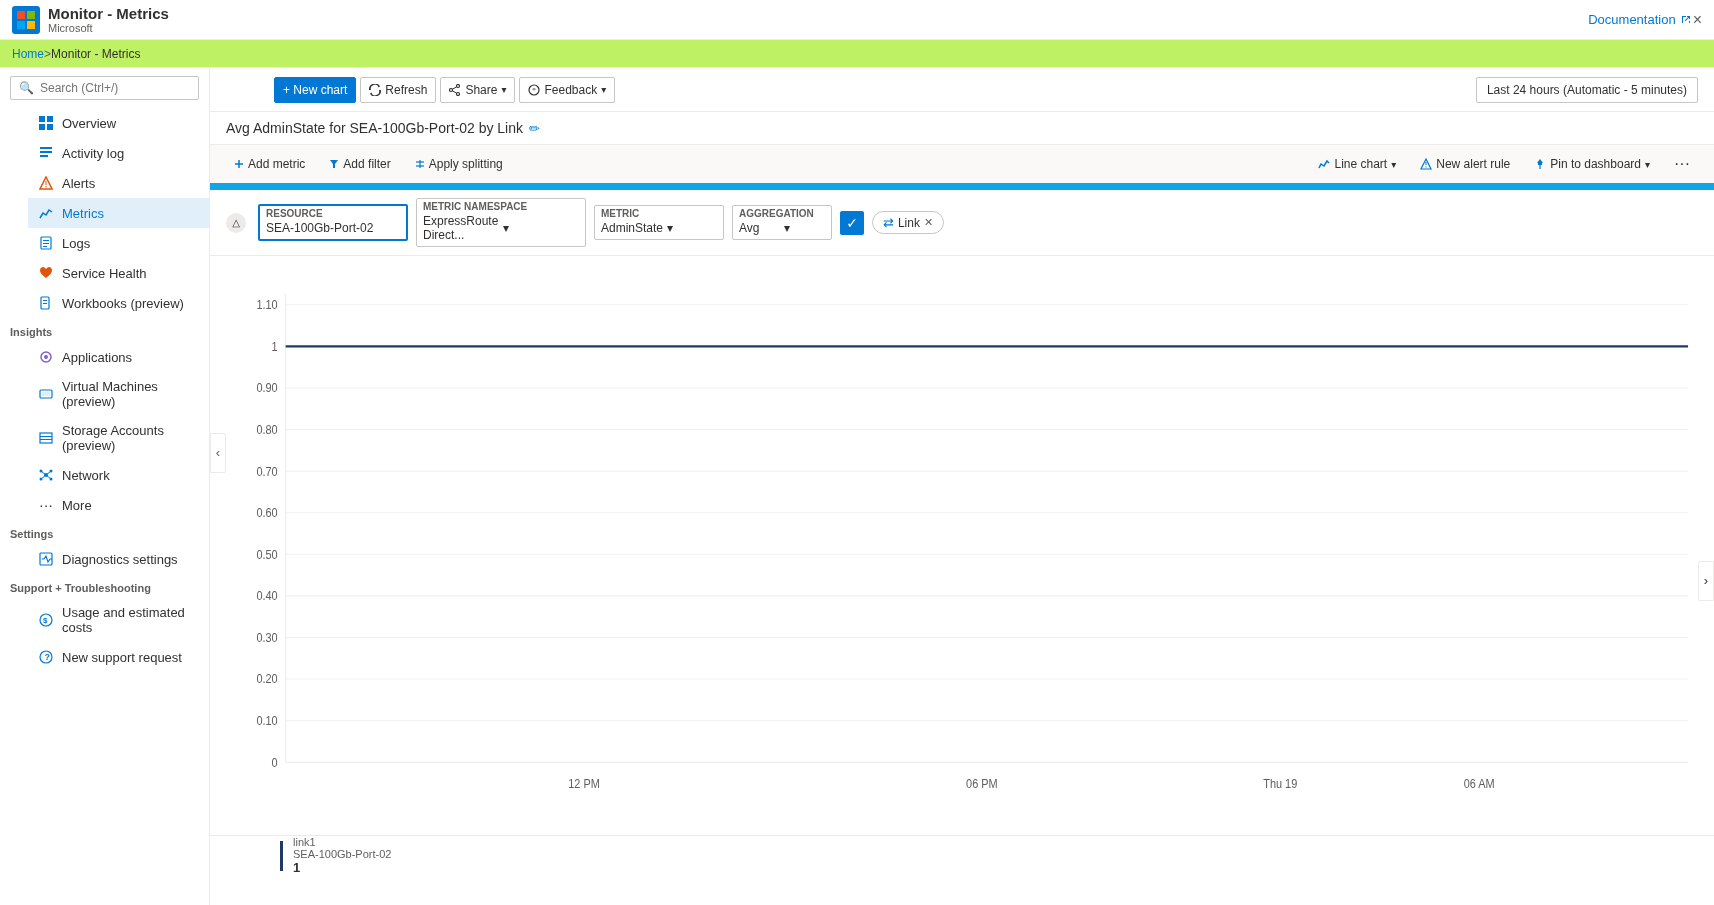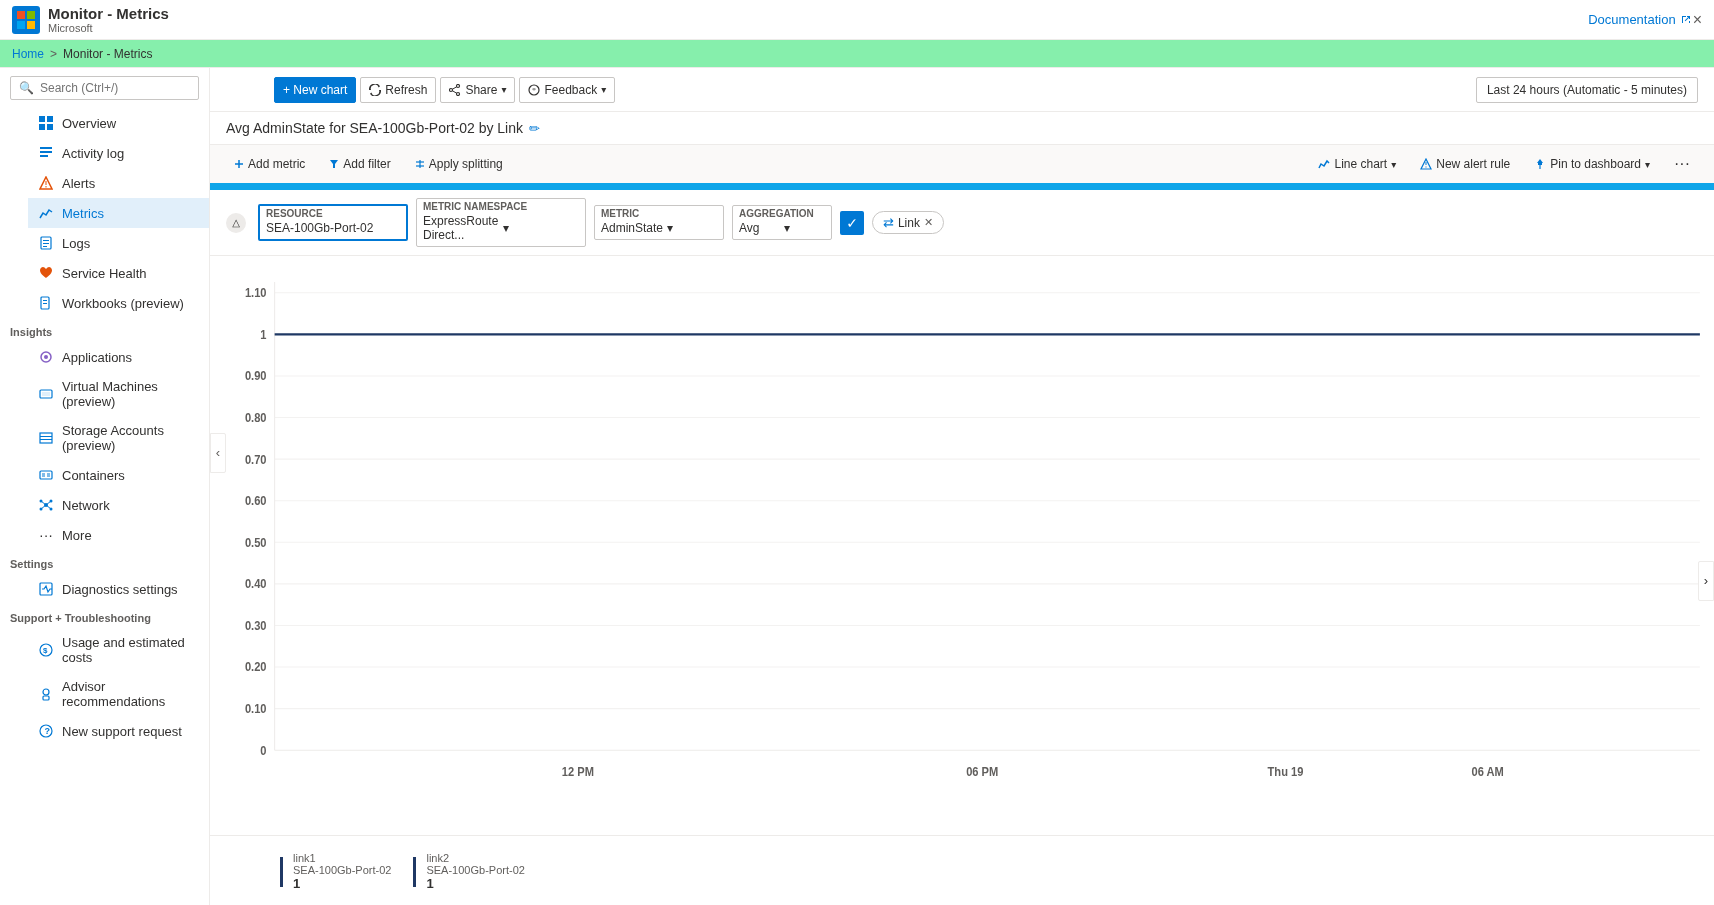--- a/index.html
+++ b/index.html
@@ -7,21 +7,21 @@
 
     
     .topbar { height: 40px; background: #fff; border-bottom: 1px solid #edebe9; display: flex; align-items: center; padding: 0 12px; justify-content: space-between; flex-shrink: 0; }
     .topbar-left { display: flex; align-items: center; gap: 8px; }
     .topbar-logo { width: 28px; height: 28px; background: #0078d4; border-radius: 3px; display: flex; align-items: center; justify-content: center; color: white; font-size: 14px; font-weight: bold; }
     .topbar-right { display: flex; align-items: center; gap: 1px; }
     .topbar-doc { color: #0078d4; font-size: 13px; cursor: pointer; display: flex; align-items: center; gap: 4px; }
     .topbar-close { font-size: 16px; color: #605e5c; cursor: pointer; }
 
     
-    .breadcrumb { height: 28px; background: #86efac; border-bottom: 1px solid #edebe9; display: flex; align-items: center; padding: 0 12px; gap: 6px; flex-shrink: 0; font-size: 12px; color: #0078d4; }
+    .breadcrumb { height: 28px; background: #bef264; border-bottom: 1px solid #edebe9; display: flex; align-items: center; padding: 0 12px; flex-shrink: 0; font-size: 12px; color: #0078d4; }
 
     
     .main-layout { display: flex; flex: 1; overflow: hidden; }
 
     
     .sidebar { width: 210px; background: #fff; border-right: 1px solid #edebe9; overflow-y: auto; flex-shrink: 0; display: flex; flex-direction: column; }
     .sidebar-search { padding: 8px 10px; }
     .sidebar-search-box { display: flex; align-items: center; border: 1px solid #c8c6c4; border-radius: 2px; padding: 4px 8px; gap: 6px; background: #fff; }
     .sidebar-search-box input { border: none; outline: none; font-size: 12px; color: #323130; width: 100%; background: transparent; }
     .sidebar-search-icon { color: #605e5c; font-size: 12px; }
@@ -227,30 +227,20 @@
       <div class="sidebar-item-icon">
         <svg width="14" height="14" viewBox="0 0 14 14">
             <rect x="1" y="2" width="12" height="10" fill="none" stroke="#0078d4" stroke-width="1.2"></rect>
             <rect x="1" y="5" width="12" height="1" fill="#0078d4"></rect>
             <rect x="1" y="8" width="12" height="1" fill="#0078d4"></rect>
           </svg>
       </div>
       <span>Storage Accounts (preview)</span>
     </div>
 
-    <div class="sidebar-item">
-      <div class="sidebar-item-icon">
-        <svg width="14" height="14" viewBox="0 0 14 14">
-            <rect x="1" y="3" width="12" height="8" rx="1" fill="none" stroke="#0078d4" stroke-width="1.2"></rect>
-            <rect x="3" y="5" width="3" height="4" fill="#0078d4" opacity="0.5"></rect>
-            <rect x="8" y="5" width="3" height="4" fill="#0078d4" opacity="0.5"></rect>
-          </svg>
-      </div>
-      <span>Containers</span>
-    </div>
 
     <div class="sidebar-item">
       <div class="sidebar-item-icon">
         <svg width="14" height="14" viewBox="0 0 14 14">
             <circle cx="7" cy="7" r="2" fill="#0078d4"></circle>
             <circle cx="2" cy="3" r="1.5" fill="#0078d4"></circle>
             <circle cx="12" cy="3" r="1.5" fill="#0078d4"></circle>
             <circle cx="2" cy="11" r="1.5" fill="#0078d4"></circle>
             <circle cx="12" cy="11" r="1.5" fill="#0078d4"></circle>
             <line x1="7" y1="7" x2="2" y2="3" stroke="#0078d4" stroke-width="1"></line>
@@ -287,29 +277,20 @@
     <div class="sidebar-item">
       <div class="sidebar-item-icon">
         <svg width="14" height="14" viewBox="0 0 14 14">
             <circle cx="7" cy="7" r="6" fill="none" stroke="#0078d4" stroke-width="1.2"></circle>
             <text x="4" y="10" font-size="8" fill="#0078d4" font-weight="bold">$</text>
           </svg>
       </div>
       <span>Usage and estimated costs</span>
     </div>
 
-    <div class="sidebar-item">
-      <div class="sidebar-item-icon">
-        <svg width="14" height="14" viewBox="0 0 14 14">
-            <circle cx="7" cy="5" r="3" fill="none" stroke="#0078d4" stroke-width="1.2"></circle>
-            <rect x="4" y="9" width="6" height="4" rx="1" fill="none" stroke="#0078d4" stroke-width="1.2"></rect>
-          </svg>
-      </div>
-      <span>Advisor recommendations</span>
-    </div>
 
     <div class="sidebar-item">
       <div class="sidebar-item-icon">
         <svg width="14" height="14" viewBox="0 0 14 14">
             <circle cx="7" cy="7" r="6" fill="none" stroke="#0078d4" stroke-width="1.2"></circle>
             <text x="5.5" y="10" font-size="9" fill="#0078d4" font-weight="bold">?</text>
           </svg>
       </div>
       <span>New support request</span>
     </div>
@@ -454,21 +435,21 @@
       <button class="add-confirm-btn">✓</button>
 
       <div class="link-chip">
         <span class="link-chip-icon">⇄</span>
         <span>Link</span>
         <span class="link-chip-close">✕</span>
       </div>
     </div>
 
     <div class="chart-area" style="flex:1;overflow:hidden;position:relative;">
-      <div style="position:relative;height:calc(100% - 80px);margin:4px;font-weight:bold;">
+      <div style="position:relative;height:calc(100% - 80px);margin:16px;">
         <svg width="100%" height="100%" viewBox="0 0 1480 520" preserveAspectRatio="none">
 
           <line x1="60" y1="30" x2="1470" y2="30" stroke="#f3f2f1" stroke-width="1"></line>
           <line x1="60" y1="68" x2="1470" y2="68" stroke="#f3f2f1" stroke-width="1"></line>
           <line x1="60" y1="106" x2="1470" y2="106" stroke="#f3f2f1" stroke-width="1"></line>
           <line x1="60" y1="144" x2="1470" y2="144" stroke="#f3f2f1" stroke-width="1"></line>
           <line x1="60" y1="182" x2="1470" y2="182" stroke="#f3f2f1" stroke-width="1"></line>
           <line x1="60" y1="220" x2="1470" y2="220" stroke="#f3f2f1" stroke-width="1"></line>
           <line x1="60" y1="258" x2="1470" y2="258" stroke="#f3f2f1" stroke-width="1"></line>
           <line x1="60" y1="296" x2="1470" y2="296" stroke="#f3f2f1" stroke-width="1"></line>
@@ -494,21 +475,21 @@
 
           <line x1="60" y1="68" x2="1470" y2="68" stroke="#1f3864" stroke-width="2"></line>
 
           <text x="360" y="472" text-anchor="middle" font-size="11" fill="#605e5c">12 PM</text>
           <text x="760" y="472" text-anchor="middle" font-size="11" fill="#605e5c">06 PM</text>
           <text x="1060" y="472" text-anchor="middle" font-size="11" fill="#605e5c">Thu 19</text>
           <text x="1260" y="472" text-anchor="middle" font-size="11" fill="#605e5c">06 AM</text>
         </svg>
       </div>
 
-      <div class="chart-legend" style="position:absolute;bottom:0;left:0;right:0;height:70px;display:flex;align-items:flex-start;padding:16px 70px;gap:22px;background:#fff;border-top:1px solid #edebe9;">
+      <div class="chart-legend" style="position:absolute;bottom:0;left:0;right:0;height:70px;display:flex;align-items:flex-start;padding:0 70px;gap:34px;background:#fff;border-top:1px solid #edebe9;flex-direction:column;">
         <div class="legend-item">
           <div class="legend-color-row">
             <div style="width:3px;height:30px;background:#1f3864;margin-right:6px;"></div>
             <div>
               <div class="legend-name">link1</div>
               <div class="legend-name">SEA-100Gb-Port-02</div>
               <div class="legend-value" style="padding-left:0;">1</div>
             </div>
           </div>
         </div>

